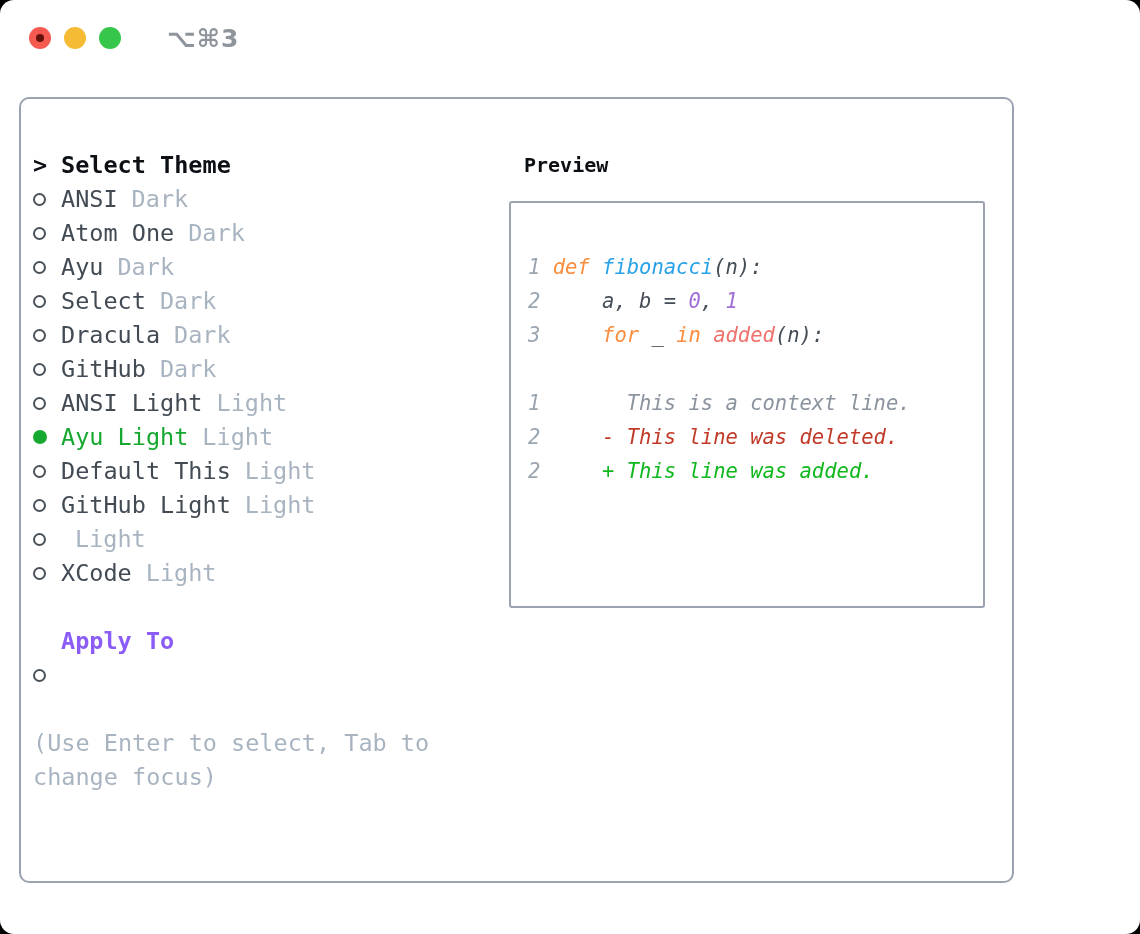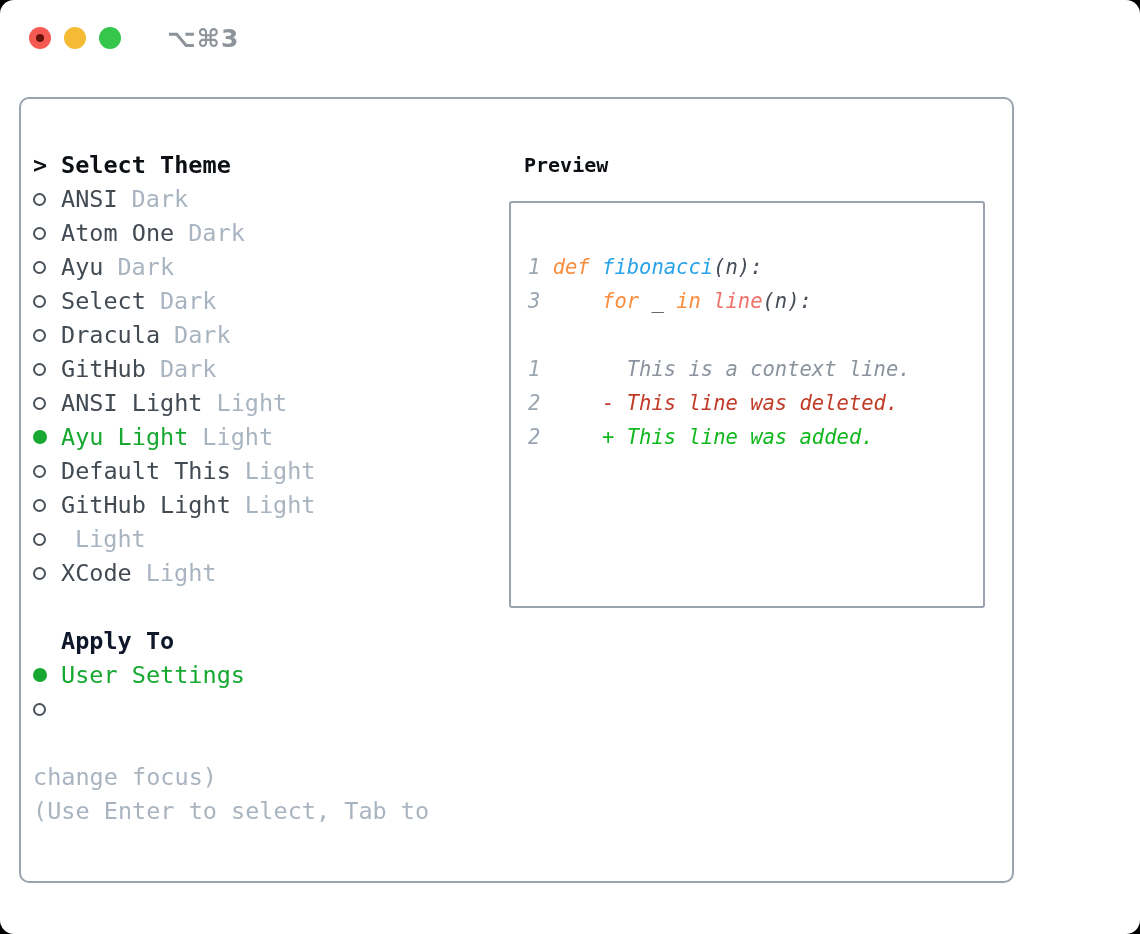--- a/index.html
+++ b/index.html
@@ -34,21 +34,21 @@
   .row{height:34px;display:flex;align-items:center;font-size:23.5px;
     color:var(--text-dark);white-space:pre;}
   .marker-cell{width:28px;flex:0 0 auto;display:flex;align-items:center;}
   .marker{width:13px;height:13px;border-radius:50%;box-sizing:border-box;}
   .marker.outline{border:2px solid #49525b;}
   .marker.filled{width:14px;height:14px;background:var(--accent-green);}
   .prompt-cell{width:28px;flex:0 0 auto;font-weight:700;color:var(--heading);}
   .header-label{font-weight:700;color:var(--heading);}
   .variant{color:var(--muted);margin-left:14px;}
   .row.selected .name{color:var(--accent-green);}
-  .section-label{padding-left:28px;font-weight:700;color:#0f172a;}
+  .section-label{padding-left:28px;font-weight:700;color:#8b5cf6;}
   .hint{color:var(--muted);}
   .spacer{height:34px;}
   
   .preview-title{position:absolute;left:479px;top:49px;height:34px;line-height:34px;
     font-size:20px;font-weight:700;color:var(--heading);margin-left:24px;}
   .preview-box{position:absolute;left:488px;top:102px;width:476px;height:407px;
     border:2px solid var(--border);border-radius:3px;box-sizing:border-box;}
   .code-block{position:absolute;left:17px;top:47px;font-style:italic;}
   .code-line{height:34px;line-height:34px;font-size:20.5px;white-space:pre;}
   .tok-ln{color:var(--ln);}  .tok-pl{color:var(--pl);}  .tok-kw{color:var(--kw);}
@@ -109,37 +109,35 @@
   </div>
           <div class="row">
     <span class="marker-cell"><span class="marker outline"></span></span><span class="name">XCode</span><span class="variant">Light</span>
   </div>
         </div>
       <div class="spacer"></div>
       <div class="row">
         <span class="section-label">Apply To</span>
       </div>
       <div id="apply-list">
-          <div class="row selected">
-    <span class="marker-cell"><span class="marker filled"></span></span><span class="name">User Settings</span>
-  </div>
           <div class="row">
     <span class="marker-cell"><span class="marker outline"></span></span>
   </div>
         </div>
       <div class="spacer"></div>
+      <div class="row hint">(Use Enter to select, Tab to</div>
       <div class="row hint">change focus)</div>
-      <div class="row hint">(Use Enter to select, Tab to</div>
     </div>
 
     <div class="preview-title">Preview</div>
     <div class="preview-box">
       <div class="code-block" id="code-block">
           <div class="code-line"><span class="tok-ln">1 </span><span class="tok-kw">def</span><span class="tok-pl"> </span><span class="tok-fn">fibonacci</span><span class="tok-pl">(n):</span></div>
-          <div class="code-line"><span class="tok-ln">3 </span><span class="tok-pl">    </span><span class="tok-kw">for</span><span class="tok-pl"> _ </span><span class="tok-kw">in</span><span class="tok-pl"> </span><span class="tok-call">line</span><span class="tok-pl">(n):</span></div>
+          <div class="code-line"><span class="tok-ln">2 </span><span class="tok-pl">    a, b = </span><span class="tok-num">0</span><span class="tok-pl">, </span><span class="tok-num">1</span></div>
+          <div class="code-line"><span class="tok-ln">3 </span><span class="tok-pl">    </span><span class="tok-kw">for</span><span class="tok-pl"> _ </span><span class="tok-kw">in</span><span class="tok-pl"> </span><span class="tok-call">added</span><span class="tok-pl">(n):</span></div>
           <div class="code-line"></div>
           <div class="code-line"><span class="tok-ln">1 </span><span class="tok-ctx">      This is a context line.</span></div>
           <div class="code-line"><span class="tok-ln">2 </span><span class="tok-del">    - This line was deleted.</span></div>
           <div class="code-line"><span class="tok-ln">2 </span><span class="tok-add">    + This line was added.</span></div>
         </div>
     </div>
 
   </div>
 </div>
 

